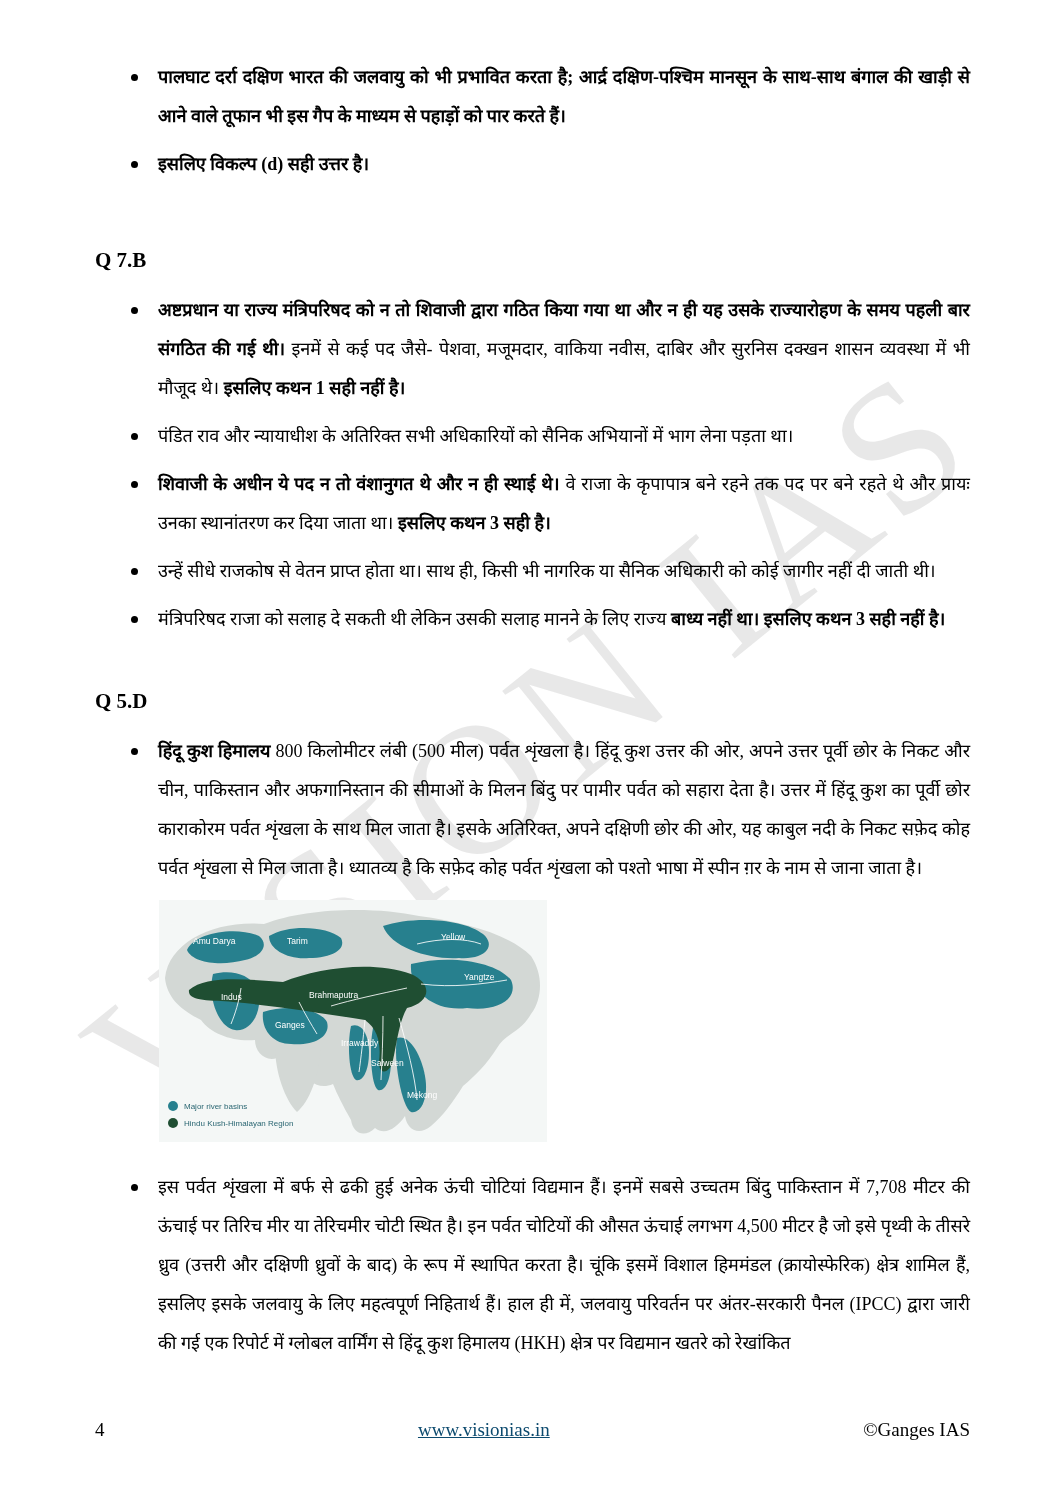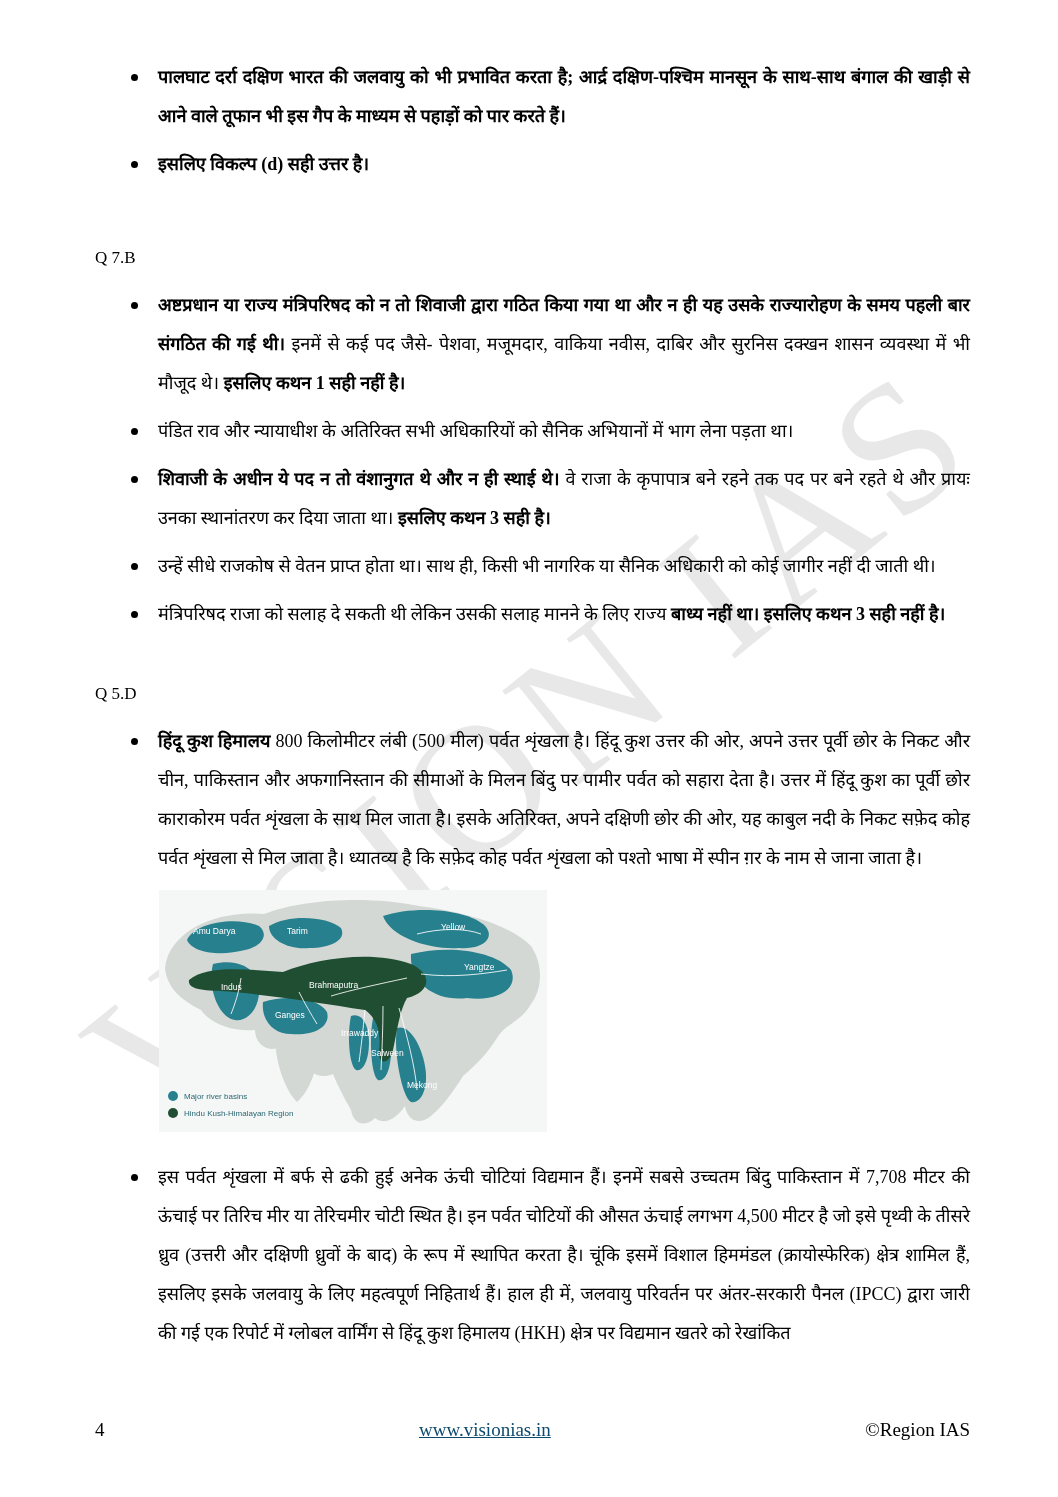--- a/index.html
+++ b/index.html
@@ -14,21 +14,21 @@
   .watermark {
     position:absolute; top:50%; left:50%;
     transform:translate(-50%,-52%) rotate(-39deg);
     font-size:185px; letter-spacing:10px; white-space:nowrap;
     color:rgba(110,110,110,0.16);
     z-index:0; user-select:none;
     font-family:"Liberation Serif",serif;
   }
   .content { position:relative; z-index:1; padding:58px 88px 0 95px; }
   .q-heading {
-    font-weight:normal; font-size:17px; margin:64px 0 18px 0;
+    font-weight:bold; font-size:21px; margin:64px 0 18px 0;
   }
   .q-heading.second { margin-top:50px; }
   .bullet { display:flex; margin-bottom:9px; }
   .dot {
     width:7px; height:7px; border-radius:50%; background:#000;
     margin:16px 0 0 36px; flex:none;
   }
   .btext {
     flex:1; margin-left:20px;
     font-size:18px; line-height:39px;
@@ -141,14 +141,14 @@
   <div class="bullet">
     <span class="dot"></span>
     <p class="btext"><span>इस पर्वत शृंखला में बर्फ से ढकी हुई अनेक ऊंची चोटियां विद्यमान हैं। इनमें सबसे उच्चतम बिंदु पाकिस्तान में 7,708 मीटर की ऊंचाई पर तिरिच मीर या तेरिचमीर चोटी स्थित है। इन पर्वत चोटियों की औसत ऊंचाई लगभग 4,500 मीटर है जो इसे पृथ्वी के तीसरे ध्रुव (उत्तरी और दक्षिणी ध्रुवों के बाद) के रूप में स्थापित करता है। चूंकि इसमें विशाल हिममंडल (क्रायोस्फेरिक) क्षेत्र शामिल हैं, इसलिए इसके जलवायु के लिए महत्वपूर्ण निहितार्थ हैं। हाल ही में, जलवायु परिवर्तन पर अंतर-सरकारी पैनल (IPCC) द्वारा जारी की गई एक रिपोर्ट में ग्लोबल वार्मिंग से हिंदू कुश हिमालय (HKH) क्षेत्र पर विद्यमान खतरे को रेखांकित</span></p>
   </div>
 
 </div>
 
 <div class="footer">
   <span>4</span>
   <a href="#">www.visionias.in</a>
-  <span>©Region IAS</span>
+  <span>©Ganges IAS</span>
 </div>
 
 </body></html>

